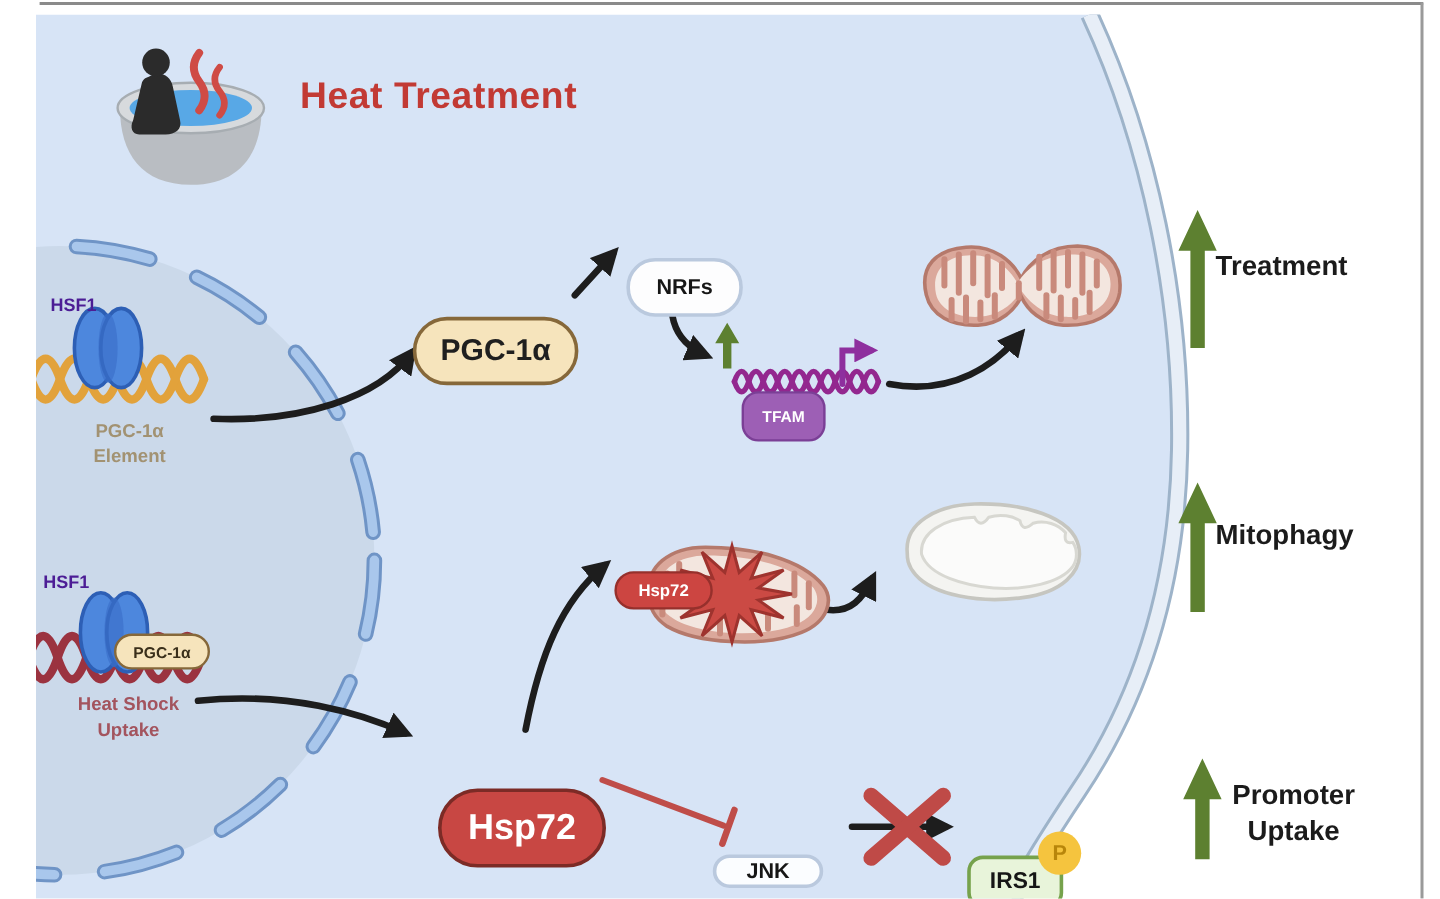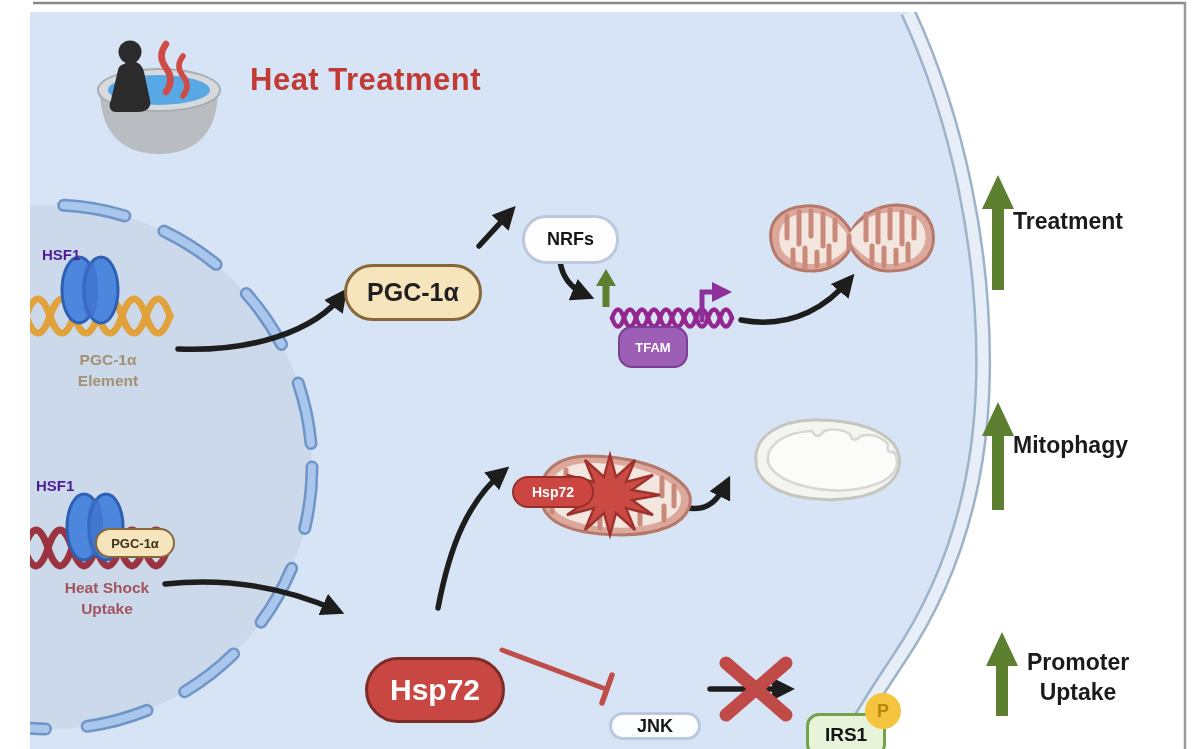--- a/index.html
+++ b/index.html
@@ -21,21 +21,21 @@
   .pill-pgc1a-sm{left:95px;top:483px;width:80px;height:30px;border-radius:15px;
       background:#f6e4bc;border:2.5px solid #86683a;font-size:13px;color:#3a2f1a;}
   .pill-nrfs{left:522px;top:170px;width:97px;height:49px;border-radius:24px;
       background:#fdfdfe;border:3px solid #bac9de;font-size:18px;color:#161616;}
   .pill-tfam{left:618px;top:281px;width:70px;height:42px;border-radius:14px;
       background:#9d5fb5;border:2px solid #7b3f96;font-size:13px;color:#ffffff;}
   .pill-hsp72-sm{left:512px;top:431px;width:82px;height:32px;border-radius:16px;
       background:#cc4541;border:2.5px solid #96302c;font-size:14px;color:#ffffff;}
   .pill-hsp72{left:365px;top:612px;width:140px;height:66px;border-radius:33px;
       background:#c84743;border:3.5px solid #7c2b26;font-size:30px;color:#ffffff;}
-  .pill-jnk{left:609px;top:667px;width:92px;height:28px;border-radius:22px;
+  .pill-jnk{left:594px;top:667px;width:92px;height:28px;border-radius:22px;
       background:#fbfdff;border:3px solid #bac9de;font-size:18px;color:#161616;}
   .pill-irs1{left:806px;top:668px;width:80px;height:44px;border-radius:13px;
       background:#e8f4da;border:3px solid #76a24c;font-size:19px;color:#161616;}
   .badge-p{left:865px;top:648px;width:36px;height:36px;border-radius:50%;
       background:#f5c43e;font-size:18px;color:#b8860b;}
   .outcome{color:#1b1b1b;font-size:23px;}
   .out-bio{left:1013px;top:208px;}
   .out-mito{left:1013px;top:432px;}
   .out-glu{position:absolute;left:1026px;top:647px;width:104px;text-align:center;
       font-weight:bold;color:#1b1b1b;font-size:23px;line-height:30px;}

